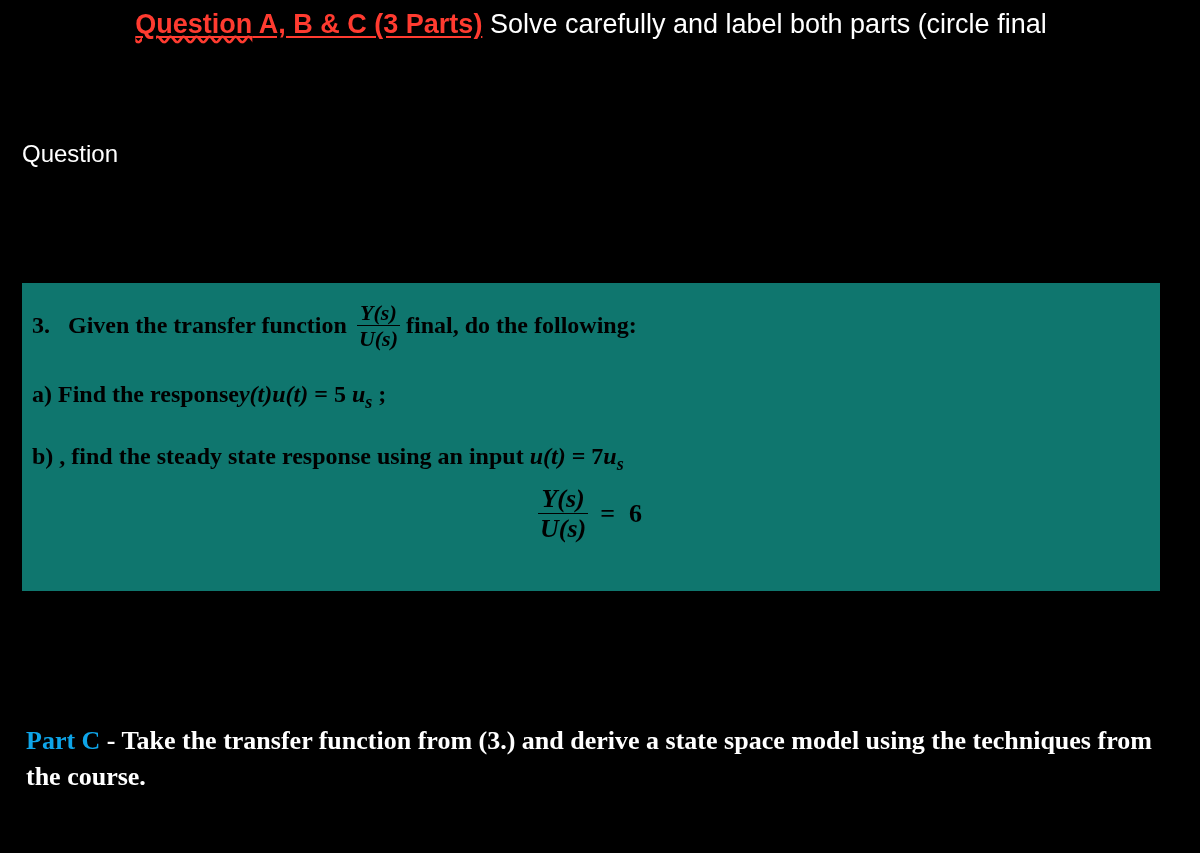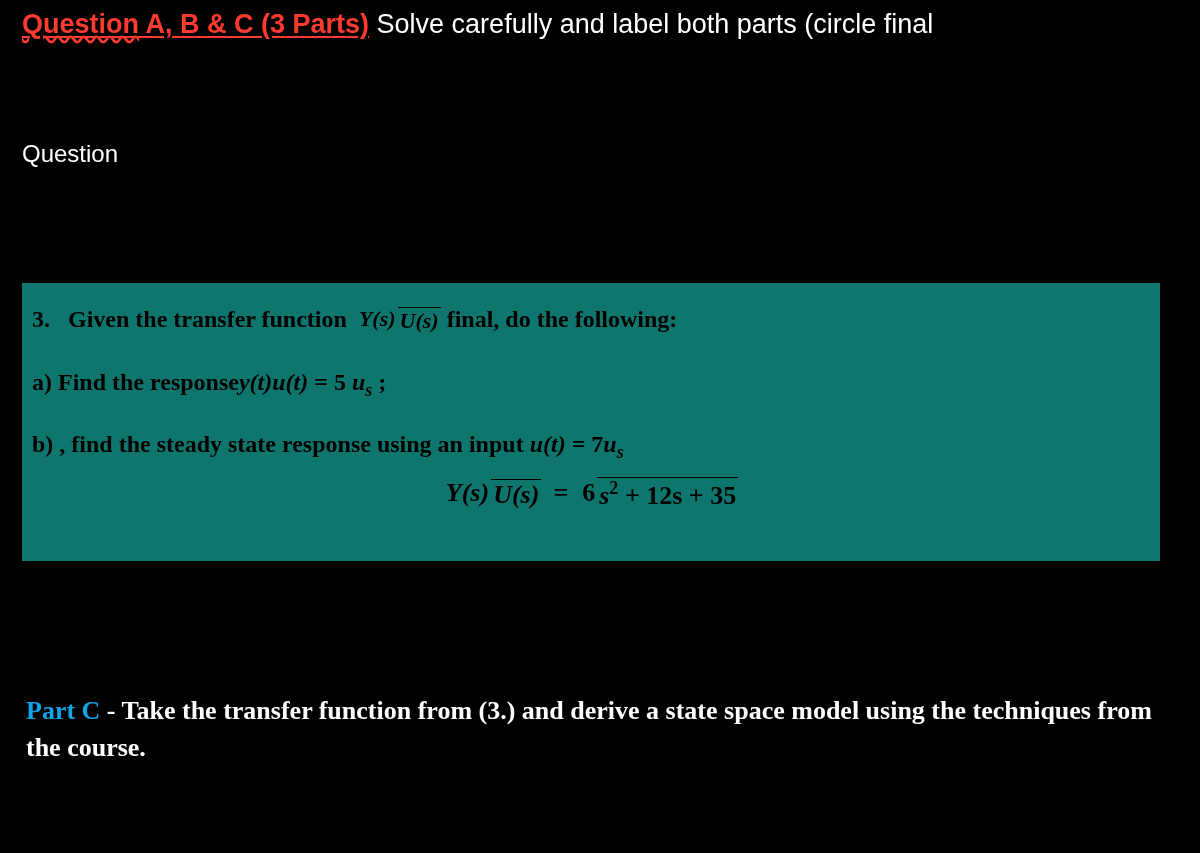--- a/index.html
+++ b/index.html
@@ -11,20 +11,21 @@
       color: #fff;
       font-family: Arial, 'Helvetica Neue', sans-serif;
       padding: 4px 40px 0 22px;
       overflow: hidden;
     }
 
     .header-instructions {
       font-size: 27px;
       line-height: 1.5;
       margin-bottom: 95px;
+      text-align: center;
     }
 
     .header-title {
       color: #ff3b30;
       font-weight: 700;
       text-decoration: underline;
       text-underline-offset: 3px;
     }
 
     .header-wavy {
@@ -69,21 +70,21 @@
     }
 
     .underlined-phrase {
       text-decoration: underline;
       text-underline-offset: 3px;
     }
 
     
     .frac {
       display: inline-flex;
-      flex-direction: row;
+      flex-direction: column;
       align-items: center;
       vertical-align: middle;
       font-weight: 700;
       line-height: 1.05;
       font-size: 22px;
       margin: 0 4px;
     }
     .frac .num { padding: 0 2px 1px 2px; }
     .frac .den {
       border-top: 1.8px solid #000;
@@ -160,23 +161,20 @@
   </div>
 
   <div class="transfer-eq">
     <span class="frac">
       <span class="num math-ital">Y(s)</span>
       <span class="den math-ital">U(s)</span>
     </span>
     <span>=</span>
     <span class="frac">
       <span class="num serif-up">6</span>
-      <span class="den" style="white-space: nowrap;">
-        <span class="math-ital">s</span><sup class="serif-up" style="font-size:0.7em;">2</sup><span class="serif-up"> + 12s + 35</span>
-      </span>
     </span>
   </div>
 
 </div>
 
 <div class="part-c">
   <span class="part-c-label">Part C</span><span> - Take the transfer function from (3.)  and derive a state space model using the techniques from the course.</span>
 </div>
 
 </body></html>

